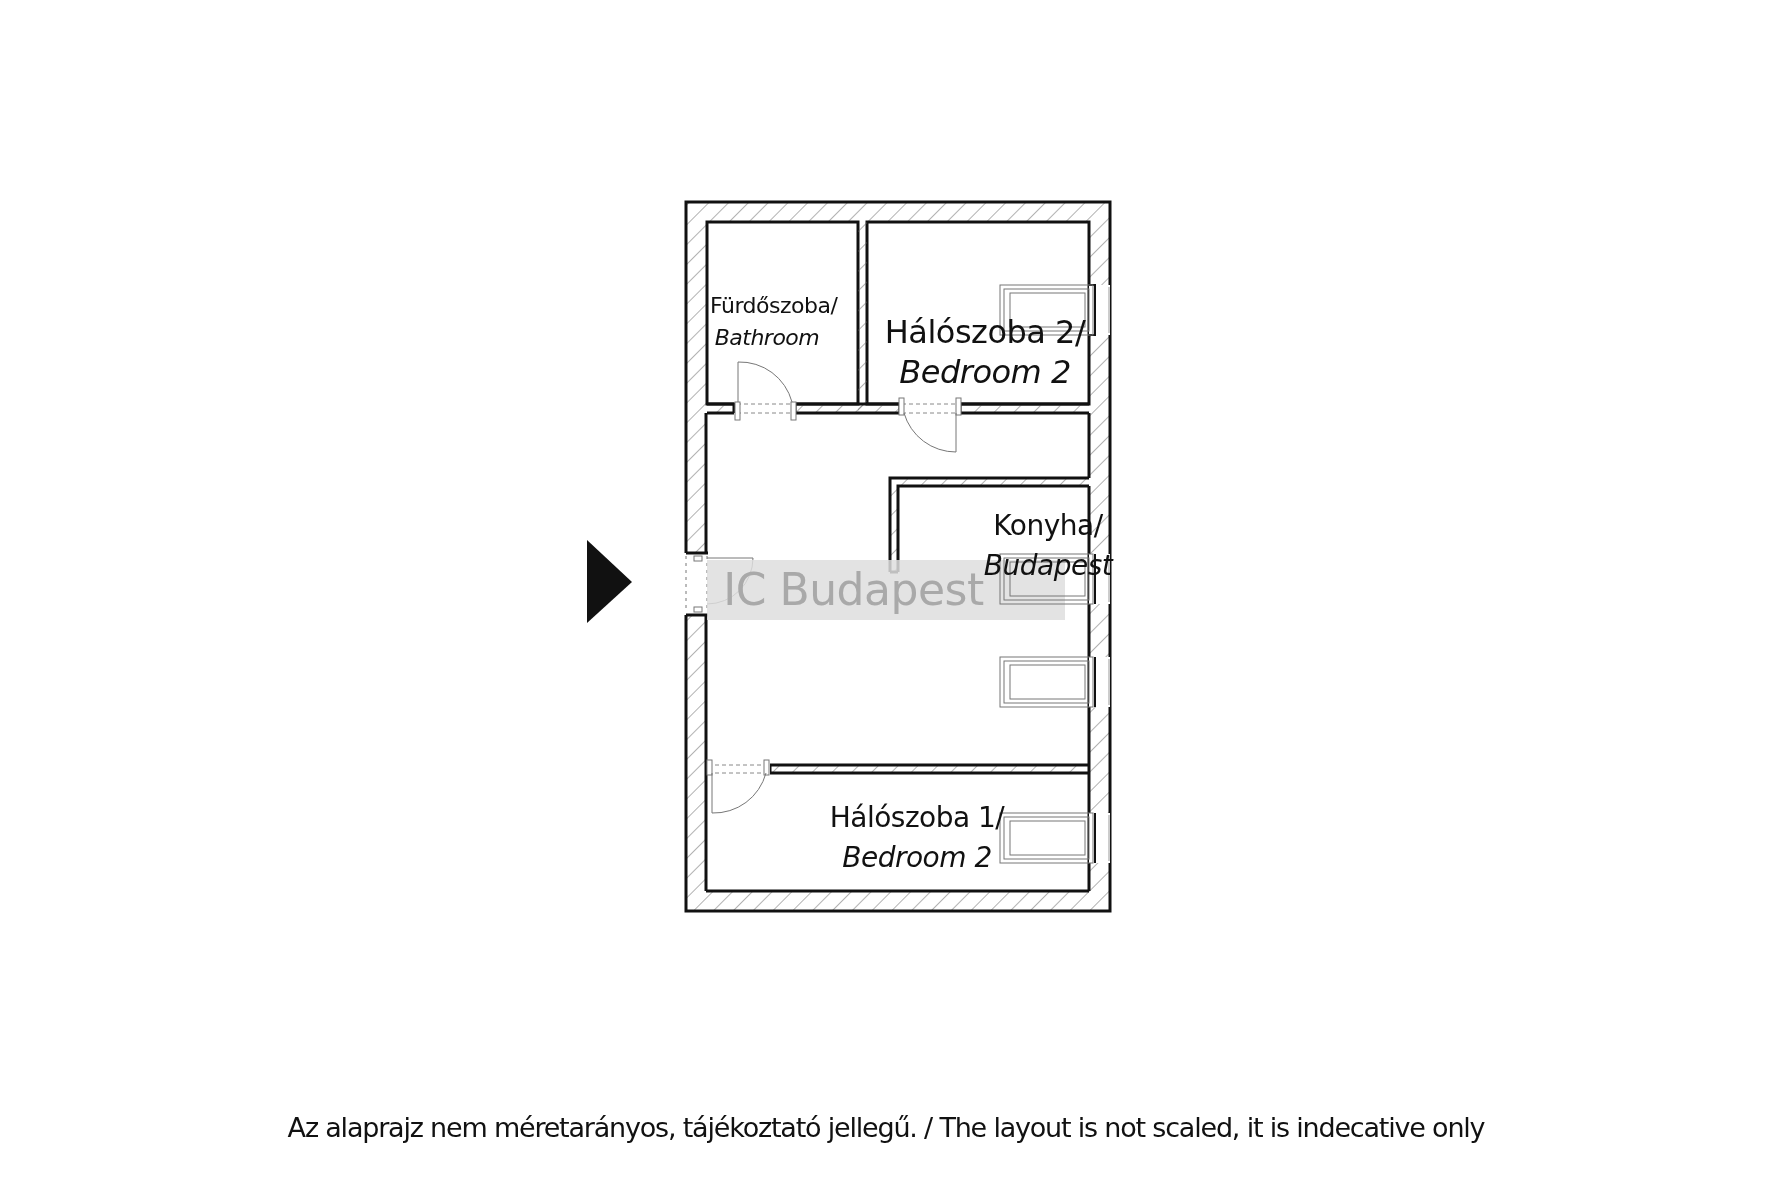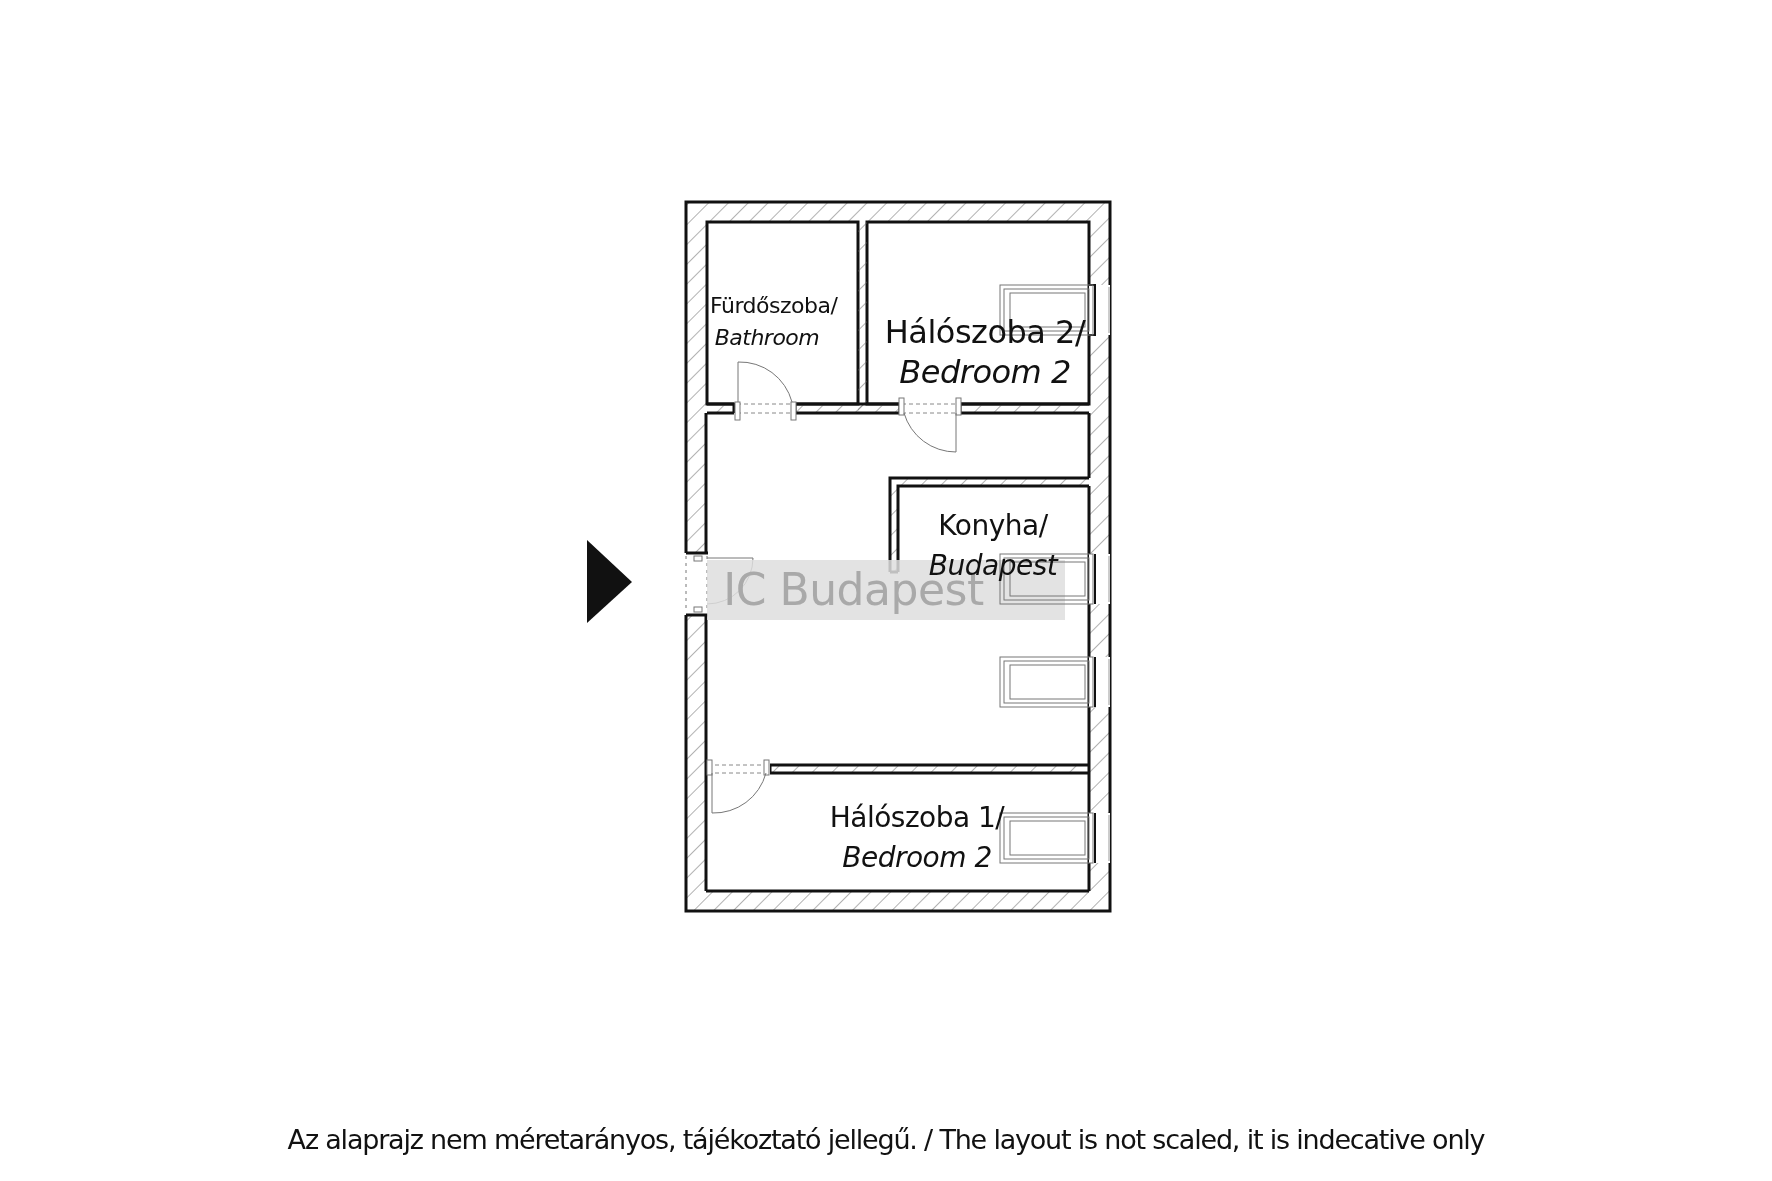--- a/index.html
+++ b/index.html
@@ -1,21 +1,21 @@
 <!DOCTYPE html>
 <html><head>
 <meta charset="utf-8">
 <style>
   html, body { margin:0; padding:0; background:#ffffff; }
   body { width:1772px; height:1181px; position:relative; overflow:hidden; font-family:"DejaVu Sans", sans-serif; }
   #plan { position:absolute; left:0; top:0; width:1772px; height:1181px; }
   .room-label { position:absolute; color:#111; text-align:center; white-space:nowrap; font-family:"DejaVu Sans", sans-serif; letter-spacing:-0.5px; }
   .room-label .hu { display:block; }
   .room-label .en { display:block; font-style:italic; }
-  .footer { position:absolute; left:0; width:1772px; top:1112px; text-align:center; font-size:27px; color:#111; font-family:"DejaVu Sans", sans-serif; letter-spacing:-1.2px;margin-top:12px; }
+  .footer { position:absolute; left:0; width:1772px; top:1112px; text-align:center; font-size:27px; color:#111; font-family:"DejaVu Sans", sans-serif; letter-spacing:-1.2px; }
   .watermark-text { position:absolute; left:707px; top:560px; width:293px; height:60px; line-height:60px; text-align:center; font-size:44px; color:#a9a9a9; font-family:"DejaVu Sans", sans-serif; letter-spacing:-0.5px;border-radius:26px; }
 </style>
 </head>
 <body>
 
 <svg id="plan" xmlns="http://www.w3.org/2000/svg" width="1772" height="1181" viewBox="0 0 1772 1181">
   <defs>
     <pattern id="hatch" patternUnits="userSpaceOnUse" width="14" height="14" patternTransform="rotate(45)">
       <line x1="0" y1="0" x2="0" y2="14" stroke="#666" stroke-width="1"></line>
     </pattern>
@@ -161,21 +161,21 @@
 <div class="room-label" style="left:710px; top:290px; width:120px; font-size:22px; line-height:32px;">
   <span class="hu">Fürdőszoba/</span>
   <span class="en" style="margin-left:-6px;">Bathroom</span>
 </div>
 
 <div class="room-label" style="left:880px; top:312px; width:210px; font-size:32px; line-height:40px;">
   <span class="hu">Hálószoba 2/</span>
   <span class="en">Bedroom 2</span>
 </div>
 
-<div class="room-label" style="left:898px; top:506px; width:190px; font-size:28px; line-height:40px;">
+<div class="room-label" style="left:898px; top:506px; width:210px; font-size:28px; line-height:40px;padding-left:45px;">
   <span class="hu">Konyha/</span>
   <span class="en">Budapest</span>
 </div>
 
 <div class="room-label" style="left:780px; top:682px; width:220px; font-size:28px; line-height:40px;">
 </div>
 
 <div class="room-label" style="left:812px; top:798px; width:210px; font-size:28px; line-height:40px;">
   <span class="hu">Hálószoba 1/</span>
   <span class="en">Bedroom 2</span>

